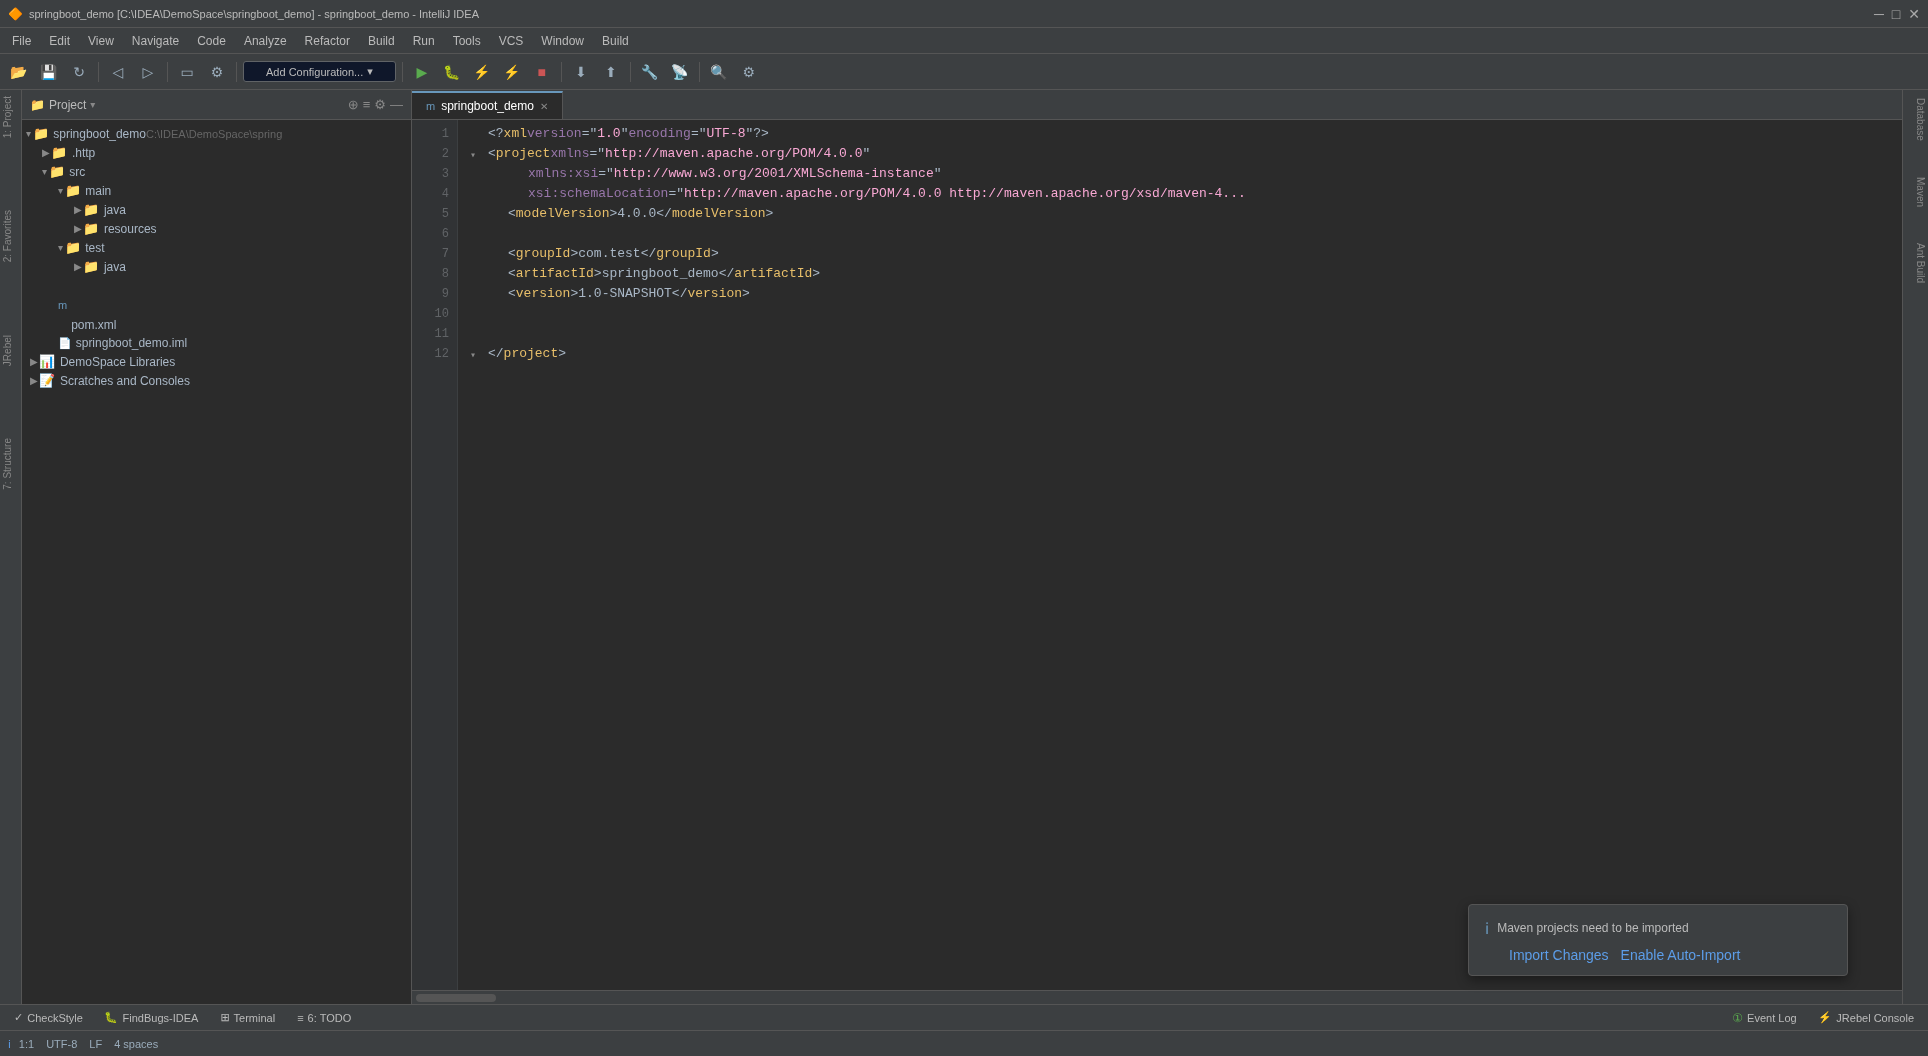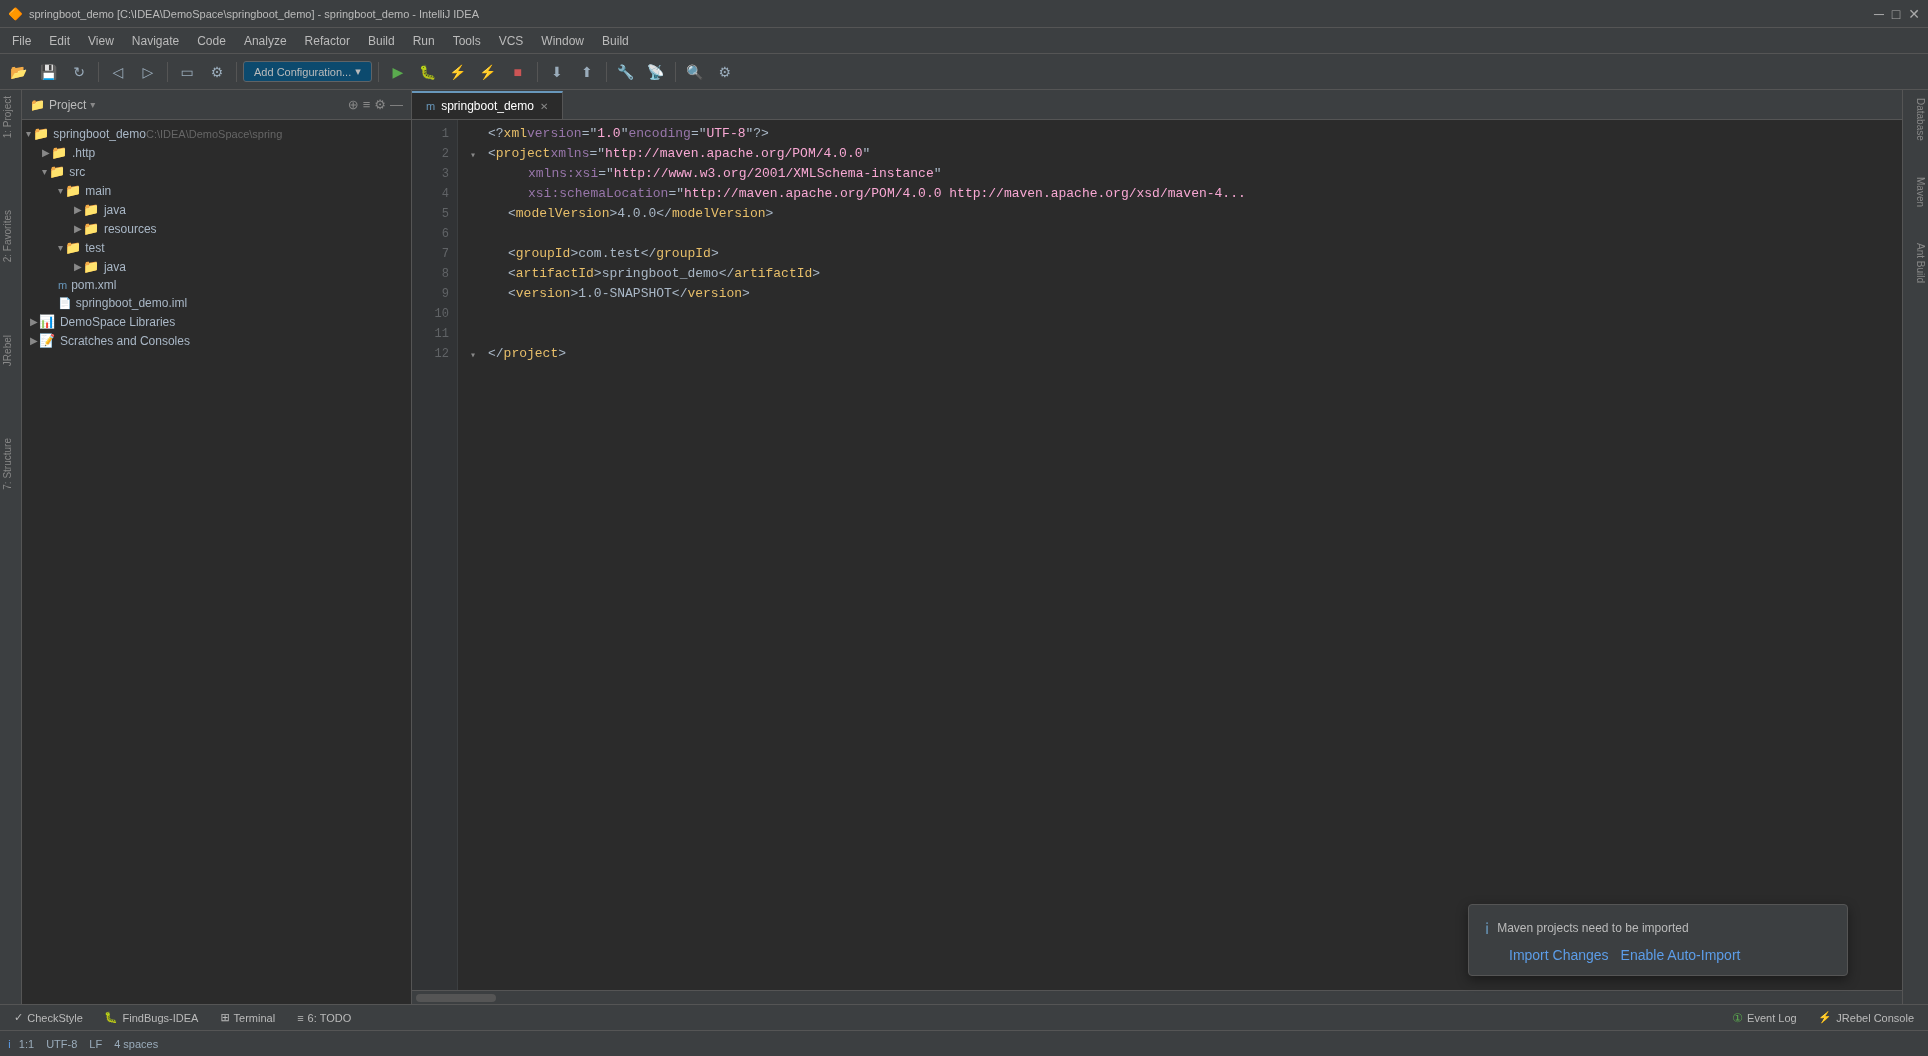--- a/index.html
+++ b/index.html
@@ -78,24 +78,24 @@
       color: #9aacbb;
       font-size: 14px;
     }
     .toolbar-separator {
       width: 1px;
       height: 20px;
       background: #555;
       margin: 0 2px;
     }
     .toolbar-config-btn {
-      background: #0c4a6e;
+      background: #0f172a;
       border: 1px solid #606366;
       border-radius: 3px;
-      padding: 3px 10px;
+      padding: 3px 22px;
       color: #bbbbbb;
       font-size: 11px;
       cursor: pointer;
       display: flex;
       align-items: center;
       gap: 4px;
     }
 
     
     #main-layout {
@@ -510,21 +510,21 @@
 
       <div class="tree-item tree-indent-3">
         <span class="arrow-icon">▶</span>
         <span class="tree-icon" style="color:#5c9de8;">📁</span>
         <span>java</span>
       </div>
 
       <div class="tree-item tree-indent-1">
         <span style="width:16px;display:inline-block;"></span>
         <span class="tree-icon xml-icon">m</span>
-        <span style="color:#a9b7c6;"> pom.xml</span>
+        <span style="color:#a9b7c6;margin-top:40px;"> pom.xml</span>
       </div>
 
       <div class="tree-item tree-indent-1">
         <span style="width:16px;display:inline-block;"></span>
         <span class="tree-icon iml-icon">📄</span>
         <span style="color:#a9b7c6;text-align:right;"> springboot_demo.iml</span>
       </div>
 
       <div class="tree-item">
         <span class="arrow-icon" style="padding-left:4px;">▶</span>

